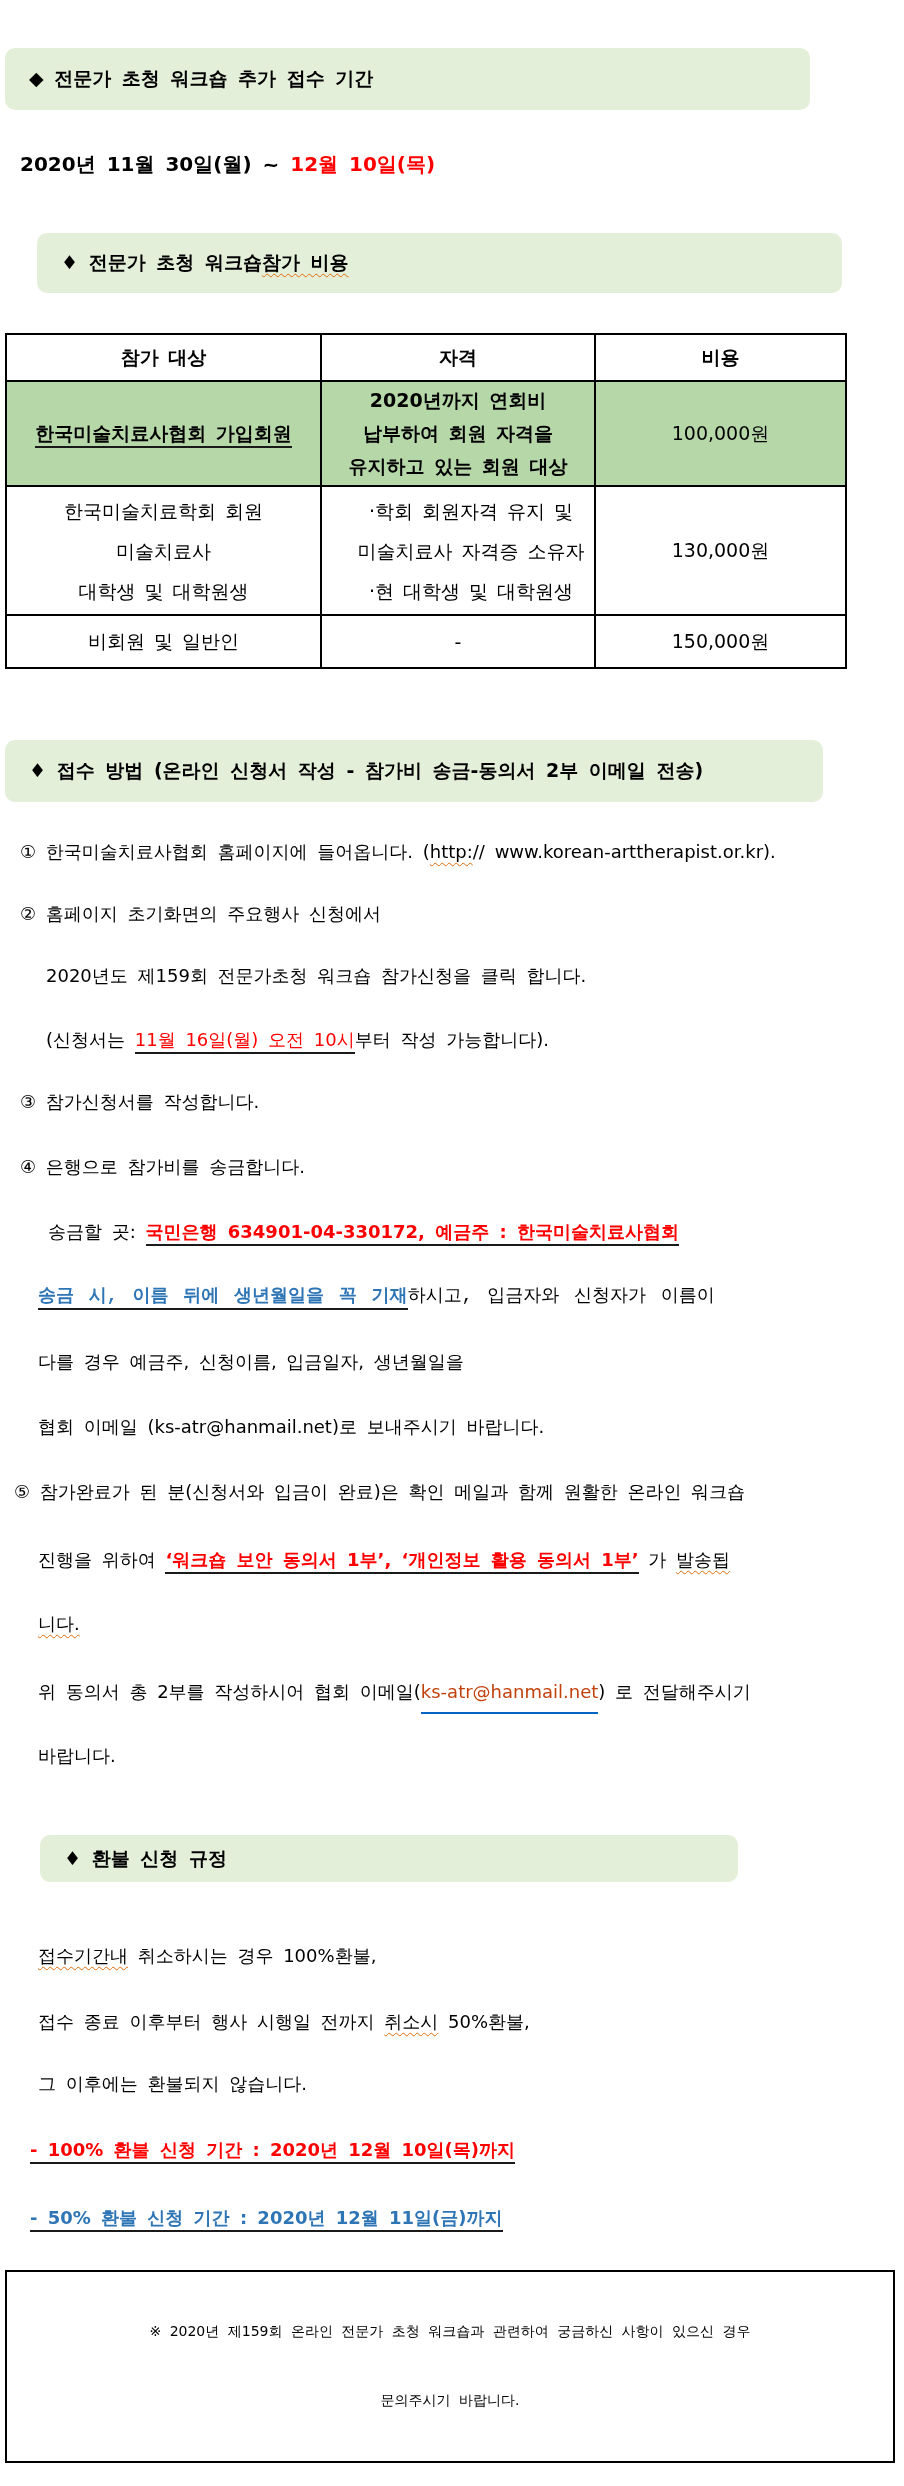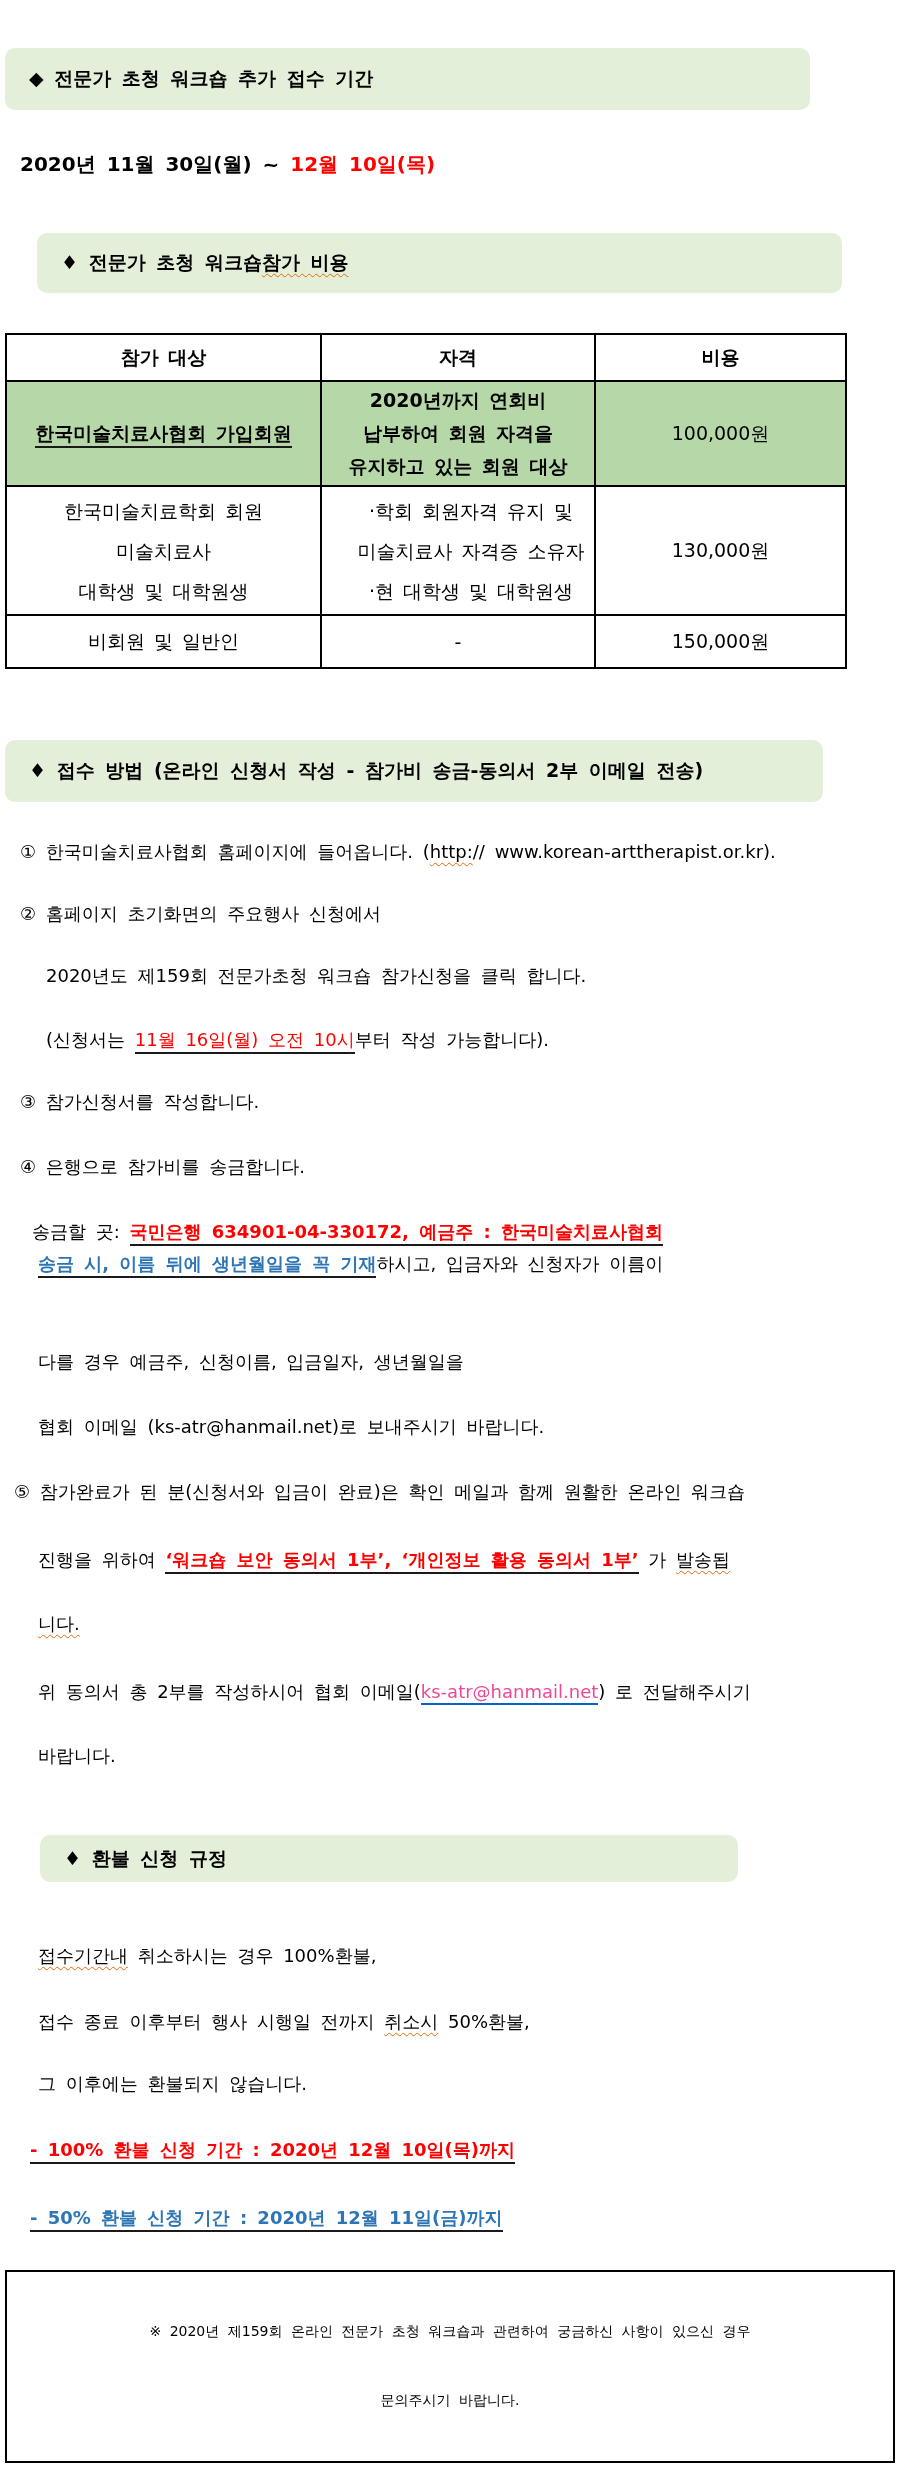--- a/index.html
+++ b/index.html
@@ -6,21 +6,21 @@
   #page{position:relative;width:784px;height:2486px;background:#ffffff;
         font-family:"DejaVu Sans","Liberation Sans",sans-serif;color:#000;}
   .band{position:absolute;background:#e3efd9;border-radius:10px;display:flex;
         align-items:center;padding-left:24px;font-weight:bold;font-size:19px;
         box-sizing:border-box;white-space:nowrap;word-spacing:4px;}
   .line{position:absolute;font-size:18px;white-space:nowrap;word-spacing:4px;line-height:24px;}
   .big{font-size:20px;font-weight:bold;}
   .bold{font-weight:bold;}
   .red{color:#ff0000;}
   .blue{color:#2e75b6;}
-  .link{color:#ec4899;border-bottom:2px solid #0563c1;padding-bottom:1px;cursor:pointer;}
+  .link{color:#c2410c;border-bottom:2px solid #0563c1;padding-bottom:10px;cursor:pointer;}
   .ul{border-bottom:2px solid #1a1a1a;padding-bottom:2px;}
   .wavy{text-decoration:underline;text-decoration-style:wavy;
         text-decoration-color:#e36c0a;text-decoration-thickness:1px;text-underline-offset:4px;}
   table.fee{position:absolute;left:5px;top:333px;width:840px;border-collapse:collapse;table-layout:fixed;}
   table.fee th,table.fee td{border:2px solid #000;text-align:center;vertical-align:middle;
         font-size:19px;padding:0;word-spacing:3px;}
   table.fee th{height:45px;font-weight:bold;}
   tr.green td{background:#b6d7a8;}
   .cell-lines div{line-height:33px;}
   .cell-lines-wide div{line-height:40px;}
@@ -97,24 +97,24 @@
   <div class="line" style="left:20px;top:840px;">
     <span>① 한국미술치료사협회 홈페이지에 들어옵니다. (</span><span class="wavy">http:</span><span>// www.korean-arttherapist.or.kr).</span>
   </div>
   <div class="line" style="left:20px;top:902px;">② 홈페이지 초기화면의 주요행사 신청에서</div>
   <div class="line" style="left:46px;top:964px;">2020년도 제159회 전문가초청 워크숍 참가신청을 클릭 합니다.</div>
   <div class="line" style="left:46px;top:1028px;">
     <span>(신청서는 </span><span class="red ul">11월 16일(월) 오전 10시</span><span>부터 작성 가능합니다).</span>
   </div>
   <div class="line" style="left:20px;top:1090px;">③ 참가신청서를 작성합니다.</div>
   <div class="line" style="left:20px;top:1155px;">④ 은행으로 참가비를 송금합니다.</div>
-  <div class="line" style="left:32px;top:1220px;">
+  <div class="line" style="left:48px;top:1220px;">
     <span>송금할 곳: </span><span class="red bold ul">국민은행 634901-04-330172, 예금주 : 한국미술치료사협회</span>
   </div>
-  <div class="line" style="left:38px;top:1252px;">
+  <div class="line" style="left:38px;top:1284px;font-family:Liberation Mono, monospace;">
     <span class="blue bold ul">송금 시, 이름 뒤에 생년월일을 꼭 기재</span><span>하시고, 입금자와 신청자가 이름이</span>
   </div>
   <div class="line" style="left:38px;top:1350px;">다를 경우 예금주, 신청이름, 입금일자, 생년월일을</div>
   <div class="line" style="left:38px;top:1415px;">협회 이메일 (ks-atr@hanmail.net)로 보내주시기 바랍니다.</div>
   <div class="line" style="left:14px;top:1480px;">⑤ 참가완료가 된 분(신청서와 입금이 완료)은 확인 메일과 함께 원활한 온라인 워크숍</div>
   <div class="line" style="left:38px;top:1548px;">
     <span>진행을 위하여 </span><span class="red bold ul">‘워크숍 보안 동의서 1부’, ‘개인정보 활용 동의서 1부’</span><span> 가 </span><span class="wavy">발송됩</span>
   </div>
   <div class="line" style="left:38px;top:1612px;">
     <span class="wavy">니다.</span>

